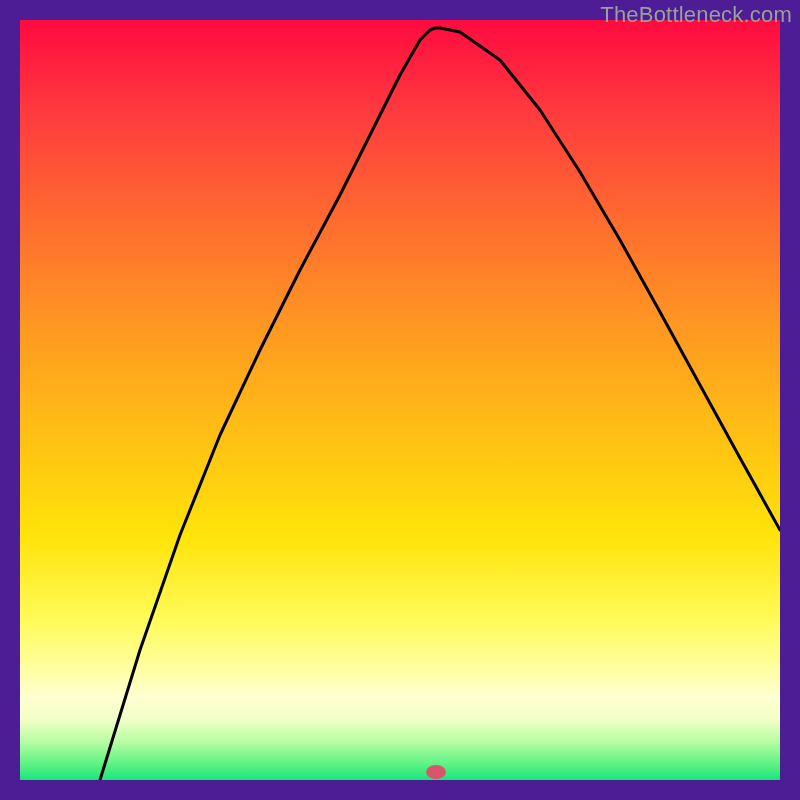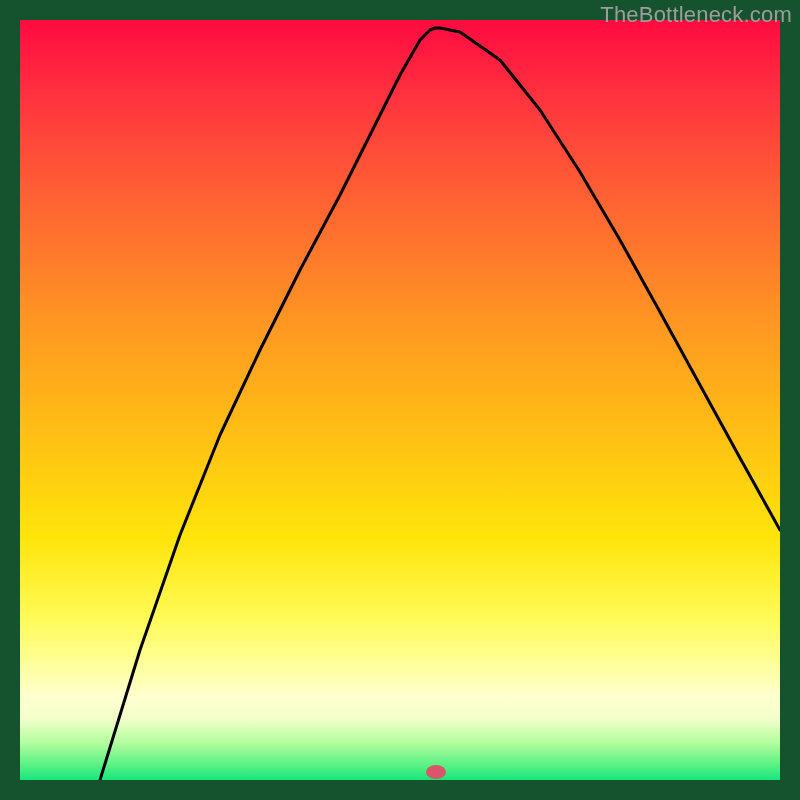--- a/index.html
+++ b/index.html
@@ -7,21 +7,21 @@
     padding: 0;
     width: 800px;
     height: 800px;
     background: #000;
     position: relative;
     font-family: Arial, Helvetica, sans-serif;
   }
   .outer {
     position: absolute;
     inset: 0;
-    background: #14532d;
+    background: #4c1d95;
   }
   .plot-area {
     position: absolute;
     left: 20px;
     top: 20px;
     width: 760px;
     height: 760px;
     overflow: hidden;
   }
   .gradient {

